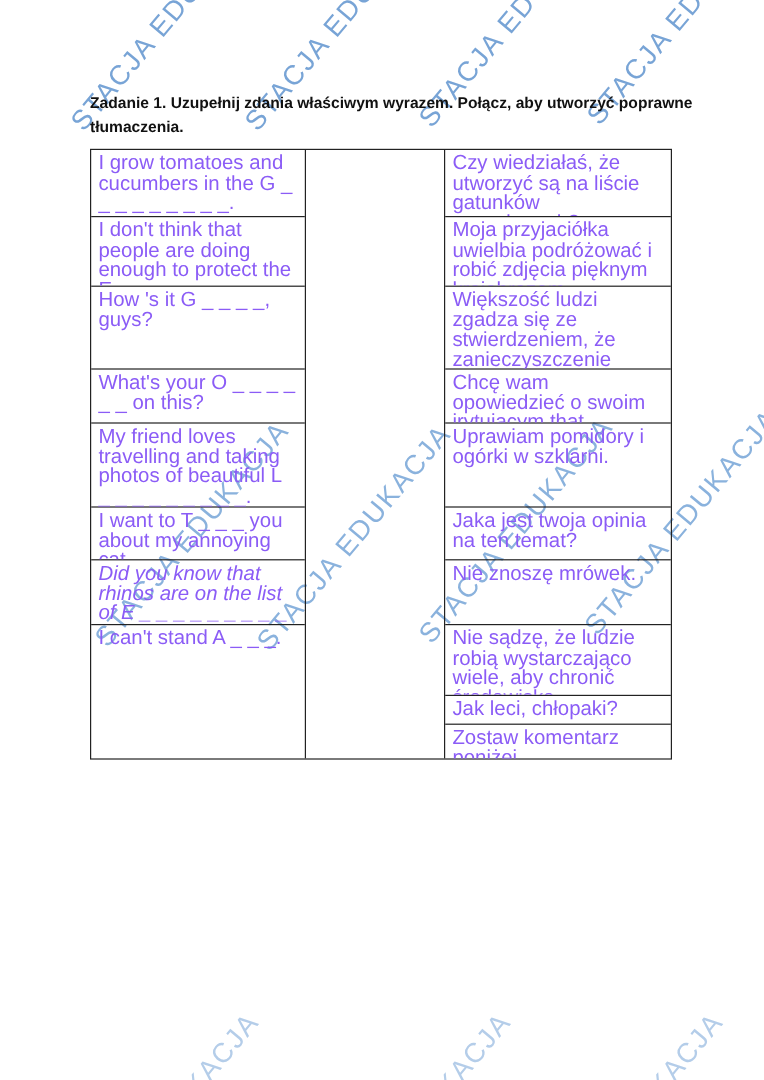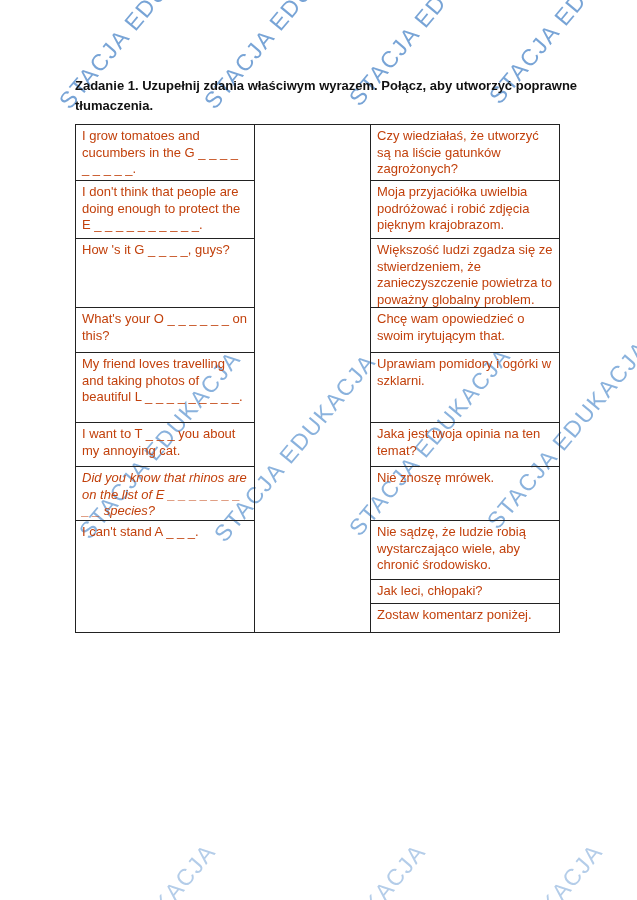--- a/index.html
+++ b/index.html
@@ -40,23 +40,23 @@
     border:1.5px solid #222;
   }
   .col{display:flex;flex-direction:column;}
   .col-left{width:178px;}
   .col-mid{width:115px;border-left:1.5px solid #222;border-right:1.5px solid #222;}
   .col-right{width:188px;}
   .cell{
     box-sizing:border-box;
     padding:3px 6px 2px 6px;
     border-bottom:1.5px solid #222;
-    font-size:13px;
+    font-size:17px;
     line-height:16.5px;
-    color:#c2410c;
+    color:#8b5cf6;
     overflow:hidden;
   }
   .col .cell:last-child{border-bottom:none;}
   .spacer-cell{flex:1;}
 </style>
 </head>
 <body>
 
 <div class="page">
 

